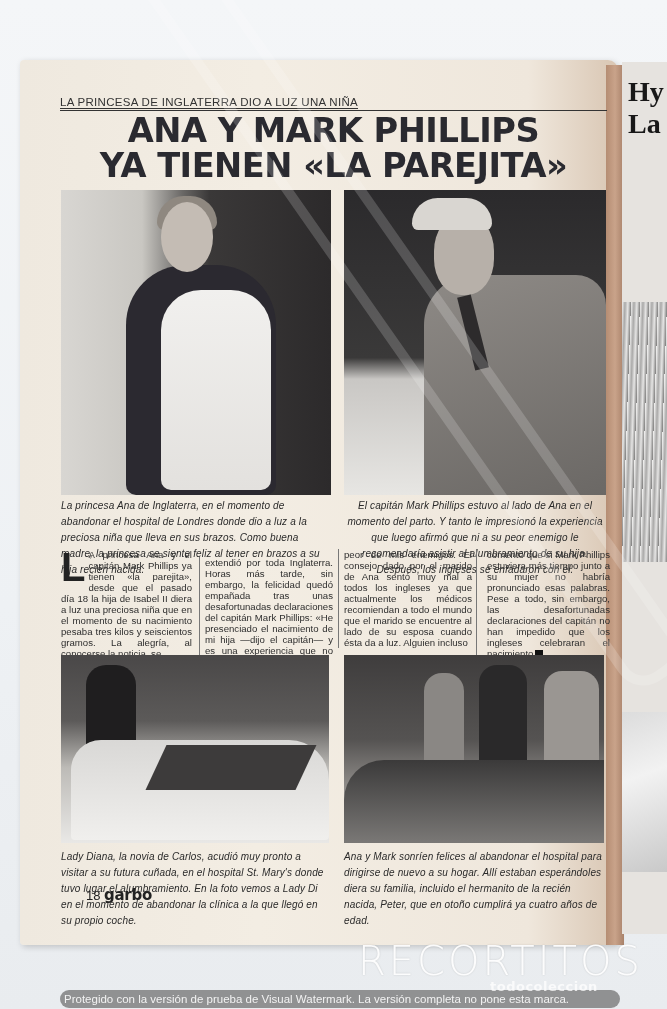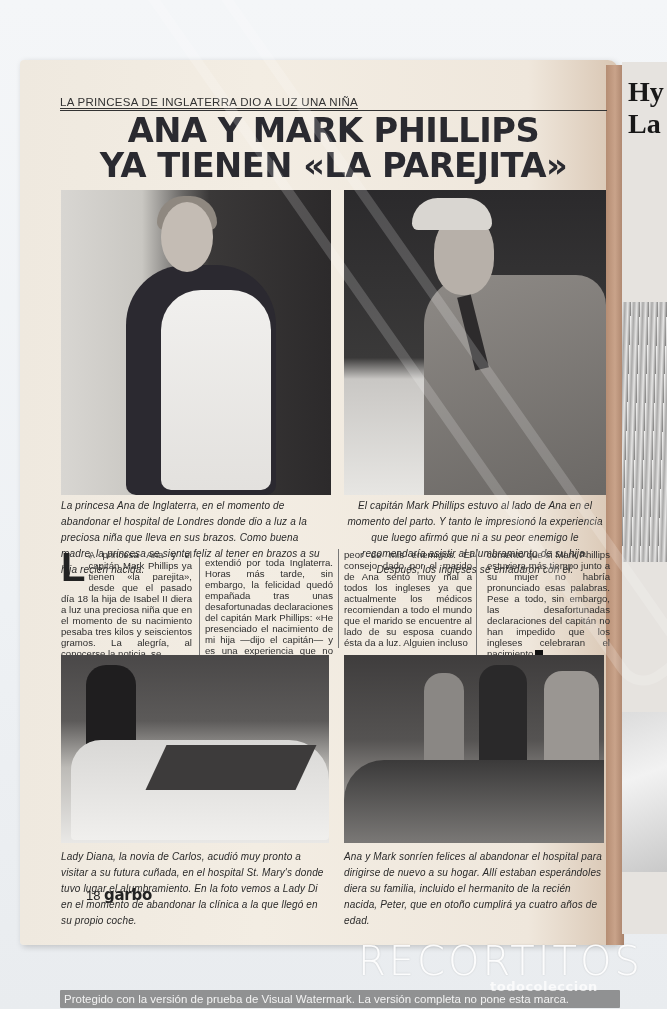--- a/index.html
+++ b/index.html
@@ -110,21 +110,21 @@
   .wm-recortitos {
     position: absolute; left: 352px; top: 938px; font-family: "DejaVu Sans", sans-serif; font-weight: 300;
     font-size: 40px; color: rgba(255,255,255,.93); letter-spacing: 3px; text-shadow: 0 0 2px rgba(0,0,0,.15); margin-left: 6px;
   }
   .wm-todocol {
     position: absolute; left: 490px; top: 979px; font-family: "DejaVu Sans", sans-serif; font-weight: bold;
     font-size: 13px; color: rgba(255,255,255,.75); letter-spacing: .5px;
   }
   .wm-bar {
     position: absolute; left: 60px; top: 990px; width: 560px; height: 18px; background: rgba(110,110,110,.72);
-    border-radius: 1px; color: #f2f2f2; font-size: 11.5px; line-height: 18px; padding-left: 4px; white-space: nowrap; overflow: hidden;
+    border-radius: 9px; color: #f2f2f2; font-size: 11.5px; line-height: 18px; padding-left: 4px; white-space: nowrap; overflow: hidden;
   }
 </style>
 </head>
 <body>
 
 <div class="page"></div>
 <div class="spine"></div>
 <div class="next-page">
   <div class="np-title">Hy
 La</div>

